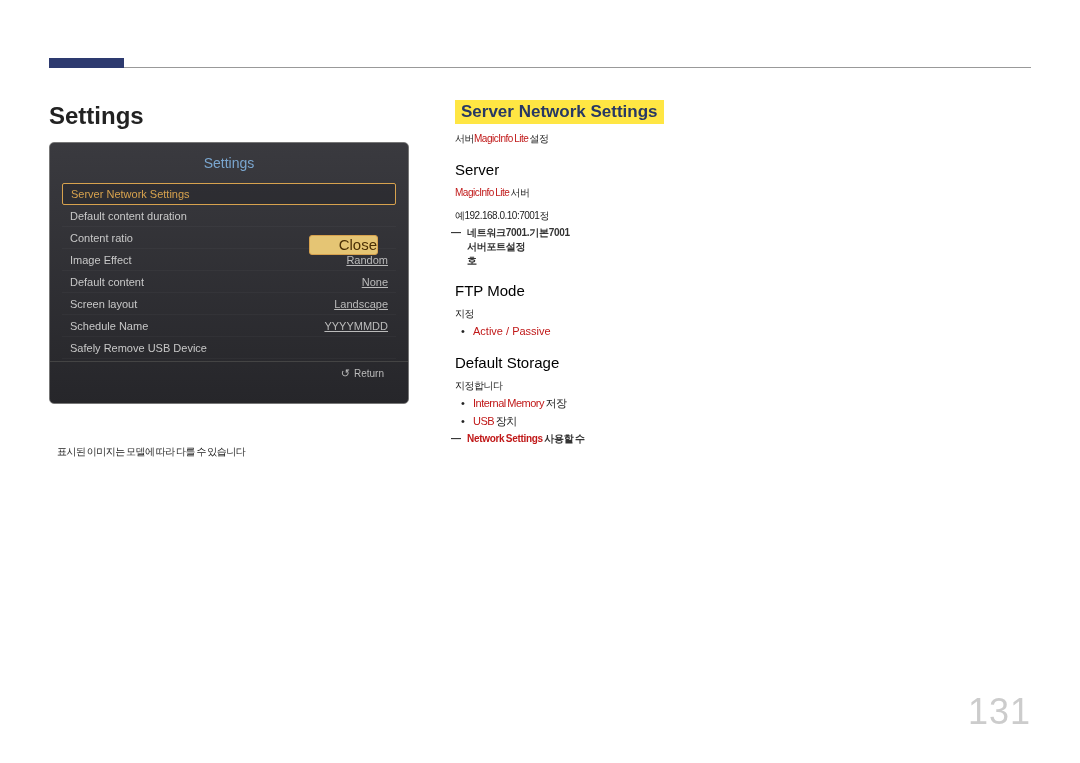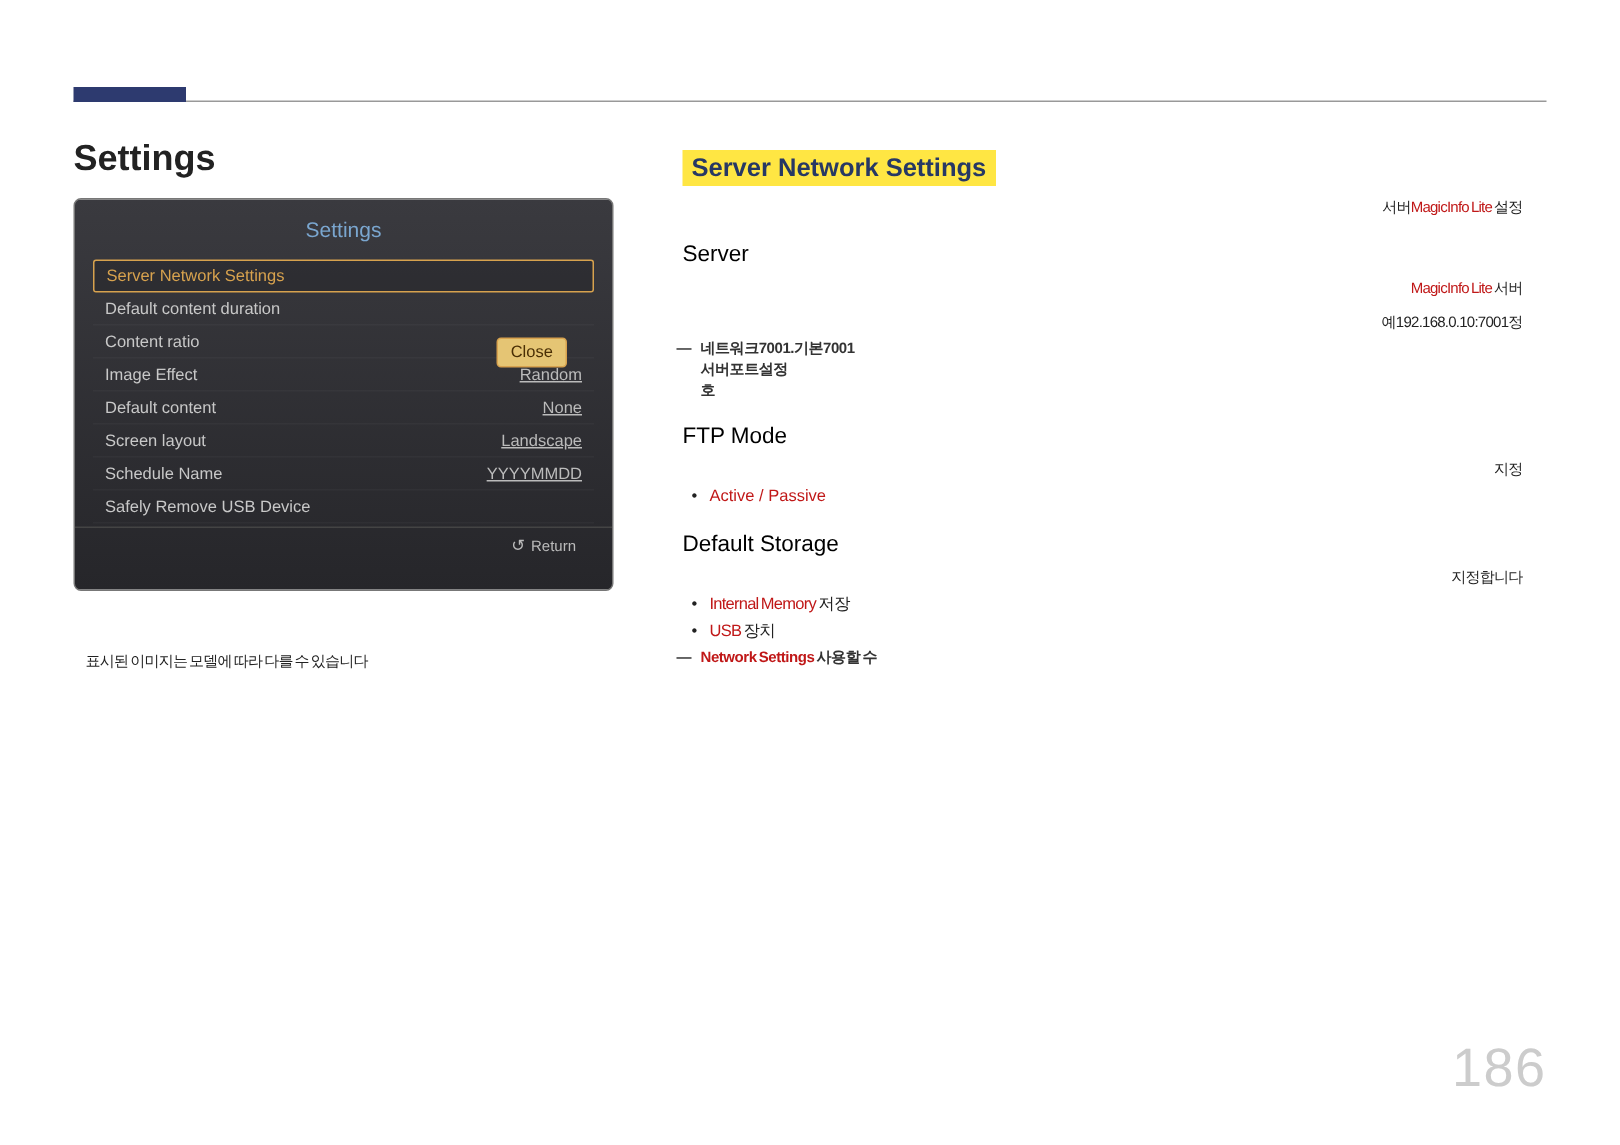--- a/index.html
+++ b/index.html
@@ -24,21 +24,21 @@
       position: absolute;
       top: 58px;
       left: 49px;
       width: 75px;
       height: 10px;
       background: #2d3a6f;
     }
     .left-col {
       position: absolute;
       left: 49px;
-      top: 92px;
+      top: 102px;
       width: 390px;
     }
     .right-col {
       position: absolute;
       left: 455px;
       top: 100px;
       width: 560px;
     }
     .page-title {
       font-size: 24px;
@@ -81,28 +81,28 @@
     }
     .menu-val { color: #bbb; font-size: 11px; text-decoration: underline; }
     .close-btn-wrap {
       position: relative;
       height: 0;
     }
     .close-btn {
       position: absolute;
       right: 18px;
       top: -14px;
-      width: 47px;
+      width: 69px;
       height: 20px;
       background: #e5c574;
       border: 1px solid #d7a24e;
       border-radius: 3px;
       color: #4a2f05;
-      font-size: 11px;
-      text-align: center;
+      font-size: 15px;
+      text-align: right;
       line-height: 18px;
     }
     .tv-footer {
       height: 42px;
       border-top: 1px solid #444;
       text-align: right;
       padding: 5px 24px 0 0;
       color: #bbb;
       font-size: 10px;
     }
@@ -127,21 +127,20 @@
       color: #273864;
       font-weight: bold;
       font-size: 17px;
       padding: 2px 6px;
     }
     .red { color: #c01818; }
     .body-line {
       font-size: 11px;
       line-height: 17px;
       margin-top: 6px;
-      text-align: right;
     }
     .garbled {
       font-size: 10px;
       letter-spacing: -0.5px;
       word-spacing: -1px;
       color: #222;
     }
     .sub-h {
       font-size: 15px;
       color: #000000;
@@ -277,13 +276,13 @@
     <span class="red">Internal Memory</span><span> 저장</span>
   </div>
   <div class="bullet-line garbled">
     <span class="red">USB</span><span> 장치</span>
   </div>
   <div class="dash-note garbled">
     <span class="red">Network Settings</span><span> 사용할 수</span>
   </div>
 </div>
 
-<div class="page-num">186</div>
+<div class="page-num">131</div>
 
 </body></html>

